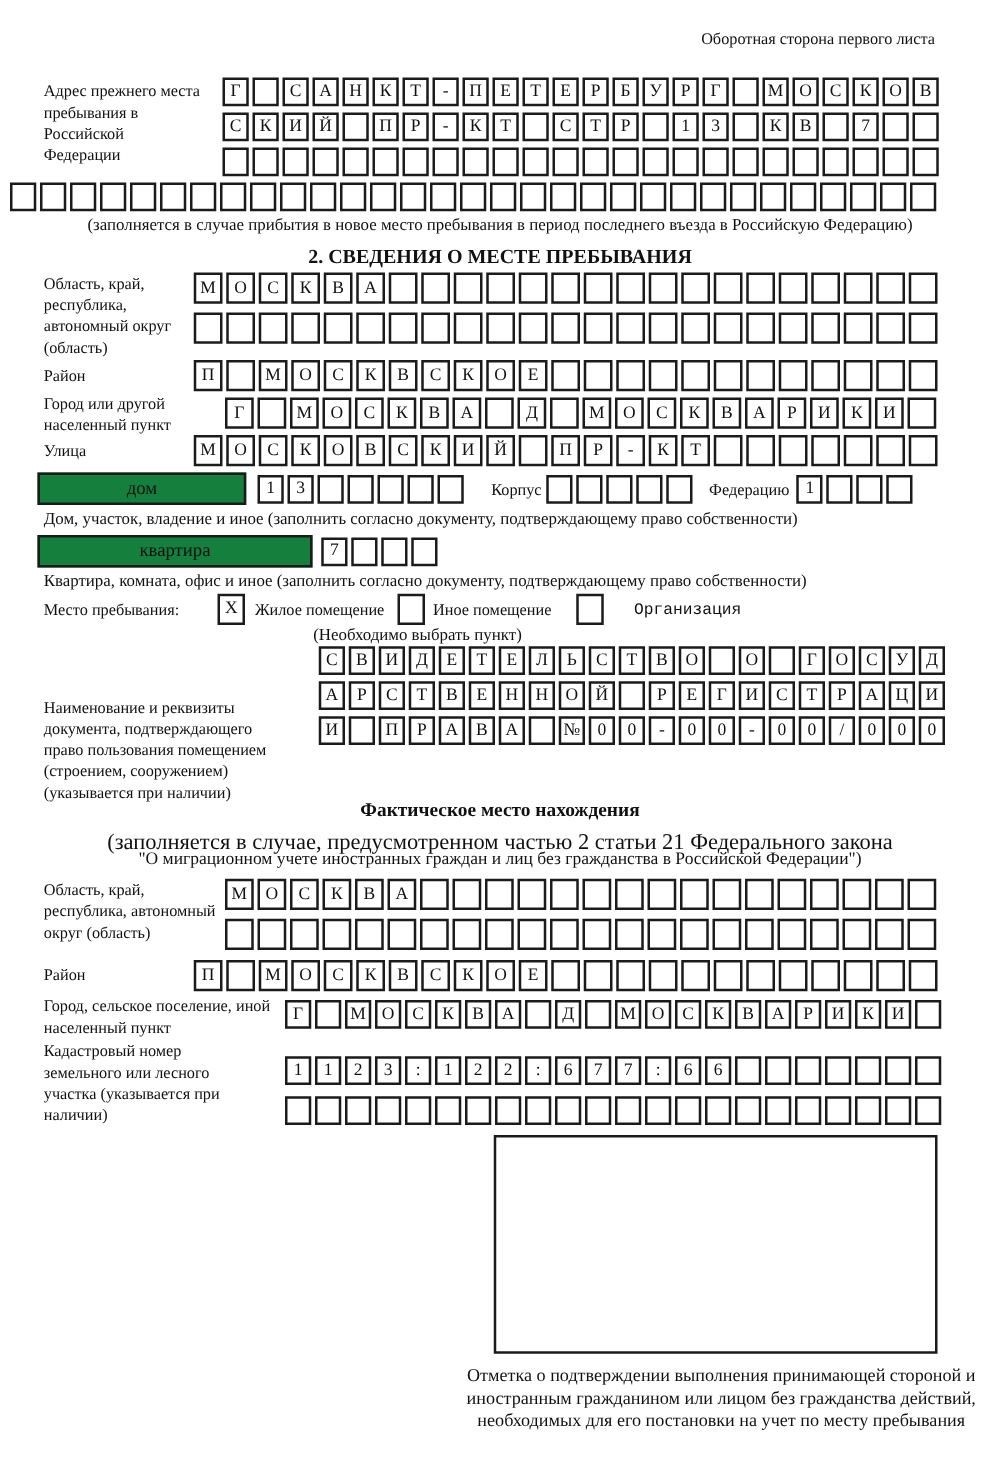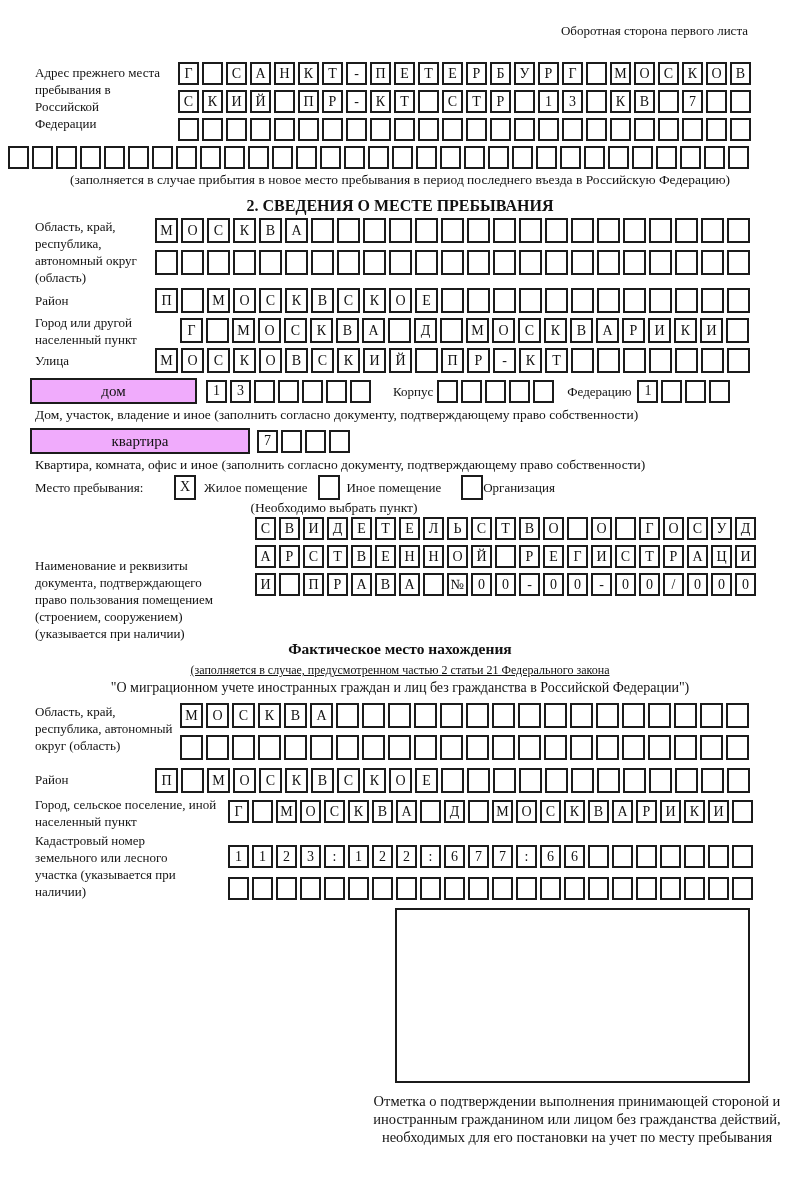--- a/index.html
+++ b/index.html
@@ -16,21 +16,21 @@
     margin-right:3px;display:flex;align-items:center;justify-content:center;
     font-size:14px;line-height:1;background:#fff;
   }
   .lg .cell{width:23px;height:25px;}
   .cbox{
     box-sizing:border-box;width:22px;height:25px;border:2px solid #1b1b1b;
     display:inline-flex;align-items:center;justify-content:center;font-size:14px;flex:0 0 auto;
   }
   .wbox{
     box-sizing:border-box;border:2px solid #1b1b1b;height:26px;
-    display:flex;align-items:center;justify-content:center;font-size:15px;flex:0 0 auto;background:#f0abfc;
+    display:flex;align-items:center;justify-content:center;font-size:15px;flex:0 0 auto;background:#15803d;
   }
   .hdg{font-size:16px;font-weight:bold;text-align:center;width:100%;}
   .center{text-align:center;width:100%;}
   .flexrow{display:flex;align-items:center;}
   .stamp{box-sizing:border-box;border:2px solid #1b1b1b;background:#fff;}
 </style>
 </head>
 <body>
 
 <div class="sheet">
@@ -325,21 +325,21 @@
   </div>
   <div class="abs cap" style="top:457px;left:35px;">Квартира, комната, офис и иное (заполнить согласно документу, подтверждающему право собственности)</div>
 
   <div class="abs flexrow" style="top:474px;left:35px;height:26px;">
     <div class="lbl" style="width:139px;white-space:nowrap;">Место пребывания:</div>
     <span class="cbox">X</span>
     <div class="lbl" style="margin-left:8px;white-space:nowrap;">Жилое помещение</div>
     <span class="cbox" style="margin-left:11px;"></span>
     <div class="lbl" style="margin-left:6px;white-space:nowrap;">Иное помещение</div>
     <span class="cbox" style="margin-left:20px;"></span>
-    <div class="lbl" style="white-space:nowrap;">Организация</div>
+    <div class="lbl" style="margin-left:24px;white-space:nowrap;font-family:Liberation Mono, monospace;">Организация</div>
   </div>
   <div class="abs cap" style="top:500px;left:0;width:668px;text-align:center;">(Необходимо выбрать пункт)</div>
 
   <div class="abs lbl" style="top:517px;left:35px;width:200px;margin-top:40px;">Наименование и реквизиты документа, подтверждающего право пользования помещением (строением, сооружением) (указывается при наличии)</div>
   <div class="grid" style="top:517px;left:255px;">
       <span class="cell">С</span>
       <span class="cell">В</span>
       <span class="cell">И</span>
       <span class="cell">Д</span>
       <span class="cell">Е</span>
@@ -401,21 +401,21 @@
       <span class="cell">-</span>
       <span class="cell">0</span>
       <span class="cell">0</span>
       <span class="cell">/</span>
       <span class="cell">0</span>
       <span class="cell">0</span>
       <span class="cell">0</span>
     </div>
 
   <div class="abs hdg" style="top:640px;left:0;font-size:15.5px;">Фактическое место нахождения</div>
-  <div class="abs center" style="top:663px;left:0;font-size:12px;text-decoration:underline;">(заполняется в случае, предусмотренном частью 2 статьи 21 Федерального закона</div>
+  <div class="abs center" style="top:663px;left:0;font-size:18px;">(заполняется в случае, предусмотренном частью 2 статьи 21 Федерального закона</div>
   <div class="abs center" style="top:680px;left:0;font-size:14px;">"О миграционном учете иностранных граждан и лиц без гражданства в Российской Федерации")</div>
 
   <div class="abs lbl" style="top:703px;left:35px;width:150px;">Область, край, республика, автономный округ (область)</div>
   <div class="grid lg" style="top:703px;left:180px;">
       <span class="cell">М</span>
       <span class="cell">О</span>
       <span class="cell">С</span>
       <span class="cell">К</span>
       <span class="cell">В</span>
       <span class="cell">А</span>

